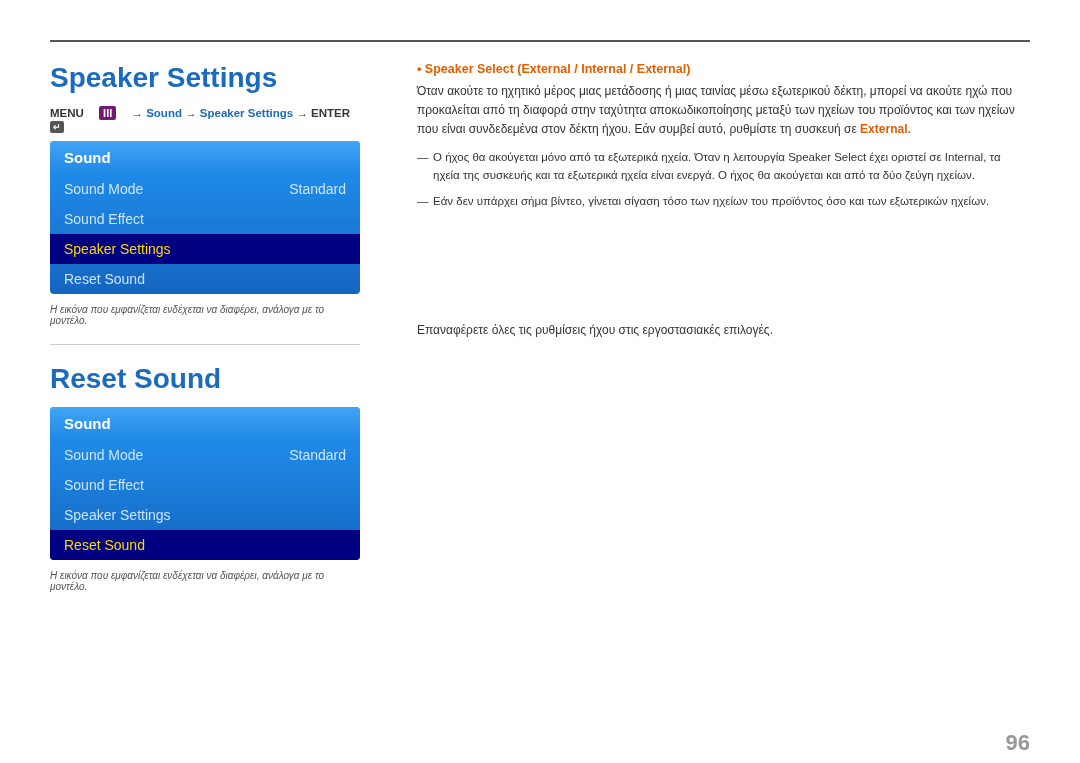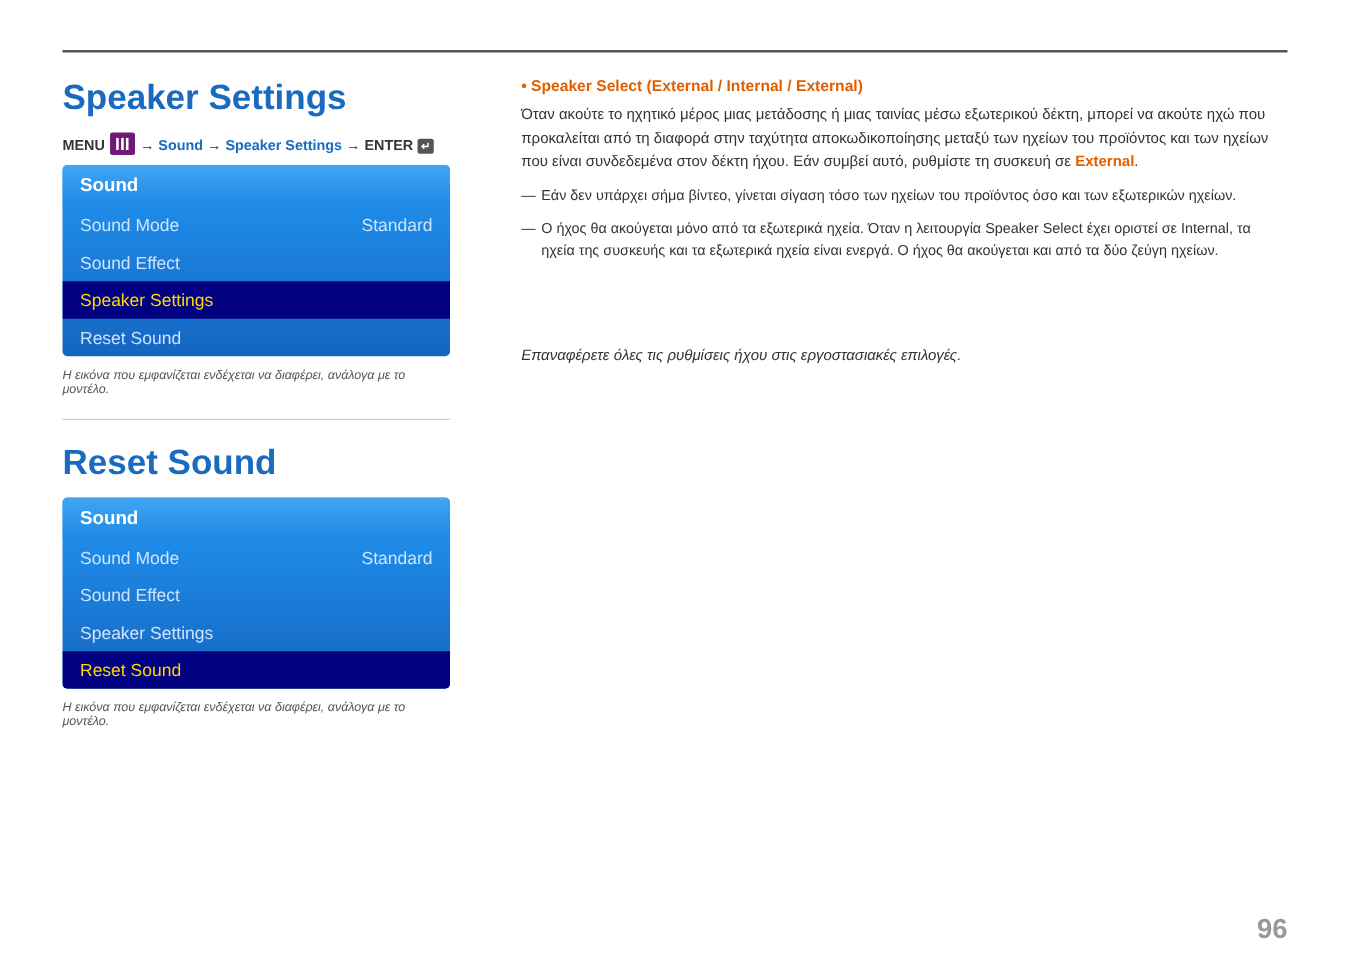--- a/index.html
+++ b/index.html
@@ -69,25 +69,25 @@
       color: white;
       font-size: 9px;
       padding: 1px 3px;
       border-radius: 2px;
       font-weight: bold;
     }
     .menu-icon {
       display: inline-block;
       background: #701a75;
       color: white;
-      font-size: 14px;
+      font-size: 11px;
       padding: 1px 4px;
       border-radius: 2px;
       font-weight: bold;
-      margin: 0 1px;
+      margin: 0 12px;
     }
 
     
     .sound-menu {
       background: linear-gradient(to bottom, #2196F3, #1565C0);
       border-radius: 4px;
       overflow: hidden;
       margin-bottom: 10px;
     }
 
@@ -256,29 +256,29 @@
       <div class="bullet-section">
         <div class="bullet-title">
           Speaker Select (<span class="highlight-orange">External</span> / <span class="highlight-orange">Internal</span> / <span class="highlight-orange">External</span>)
         </div>
         <div class="body-text">
           Όταν ακούτε το ηχητικό μέρος μιας μετάδοσης ή μιας ταινίας μέσω εξωτερικού δέκτη, μπορεί να ακούτε ηχώ που προκαλείται από τη διαφορά στην ταχύτητα αποκωδικοποίησης μεταξύ των ηχείων του προϊόντος και των ηχείων που είναι συνδεδεμένα στον δέκτη ήχου. Εάν συμβεί αυτό, ρυθμίστε τη συσκευή σε <span class="highlight-orange">External</span>.
         </div>
 
 
         <div class="dash-item">
+          Ο ήχος θα ακούγεται μόνο από τα εξωτερικά ηχεία. Όταν η λειτουργία <span class="highlight-blue">Speaker Select</span> έχει οριστεί σε <span class="highlight-orange">Internal,</span> τα ηχεία της συσκευής και τα εξωτερικά ηχεία είναι ενεργά. Ο ήχος θα ακούγεται και από τα δύο ζεύγη ηχείων.
+        </div>
+
+        <div class="dash-item">
           Εάν δεν υπάρχει σήμα βίντεο, γίνεται σίγαση τόσο των ηχείων του προϊόντος όσο και των εξωτερικών ηχείων.
         </div>
-
-        <div class="dash-item">
-          Ο ήχος θα ακούγεται μόνο από τα εξωτερικά ηχεία. Όταν η λειτουργία <span class="highlight-blue">Speaker Select</span> έχει οριστεί σε <span class="highlight-orange">Internal,</span> τα ηχεία της συσκευής και τα εξωτερικά ηχεία είναι ενεργά. Ο ήχος θα ακούγεται και από τα δύο ζεύγη ηχείων.
-        </div>
-      </div>
-
-      <div style="margin-top: 64px; font-style: italic;">
+      </div>
+
+      <div style="margin-top: 110px;">
         <div class="body-text">Επαναφέρετε όλες τις ρυθμίσεις ήχου στις εργοστασιακές επιλογές.</div>
       </div>
 
     </div>
   </div>
 </div>
 
 <div class="page-number">96</div>
 
 </body></html>

